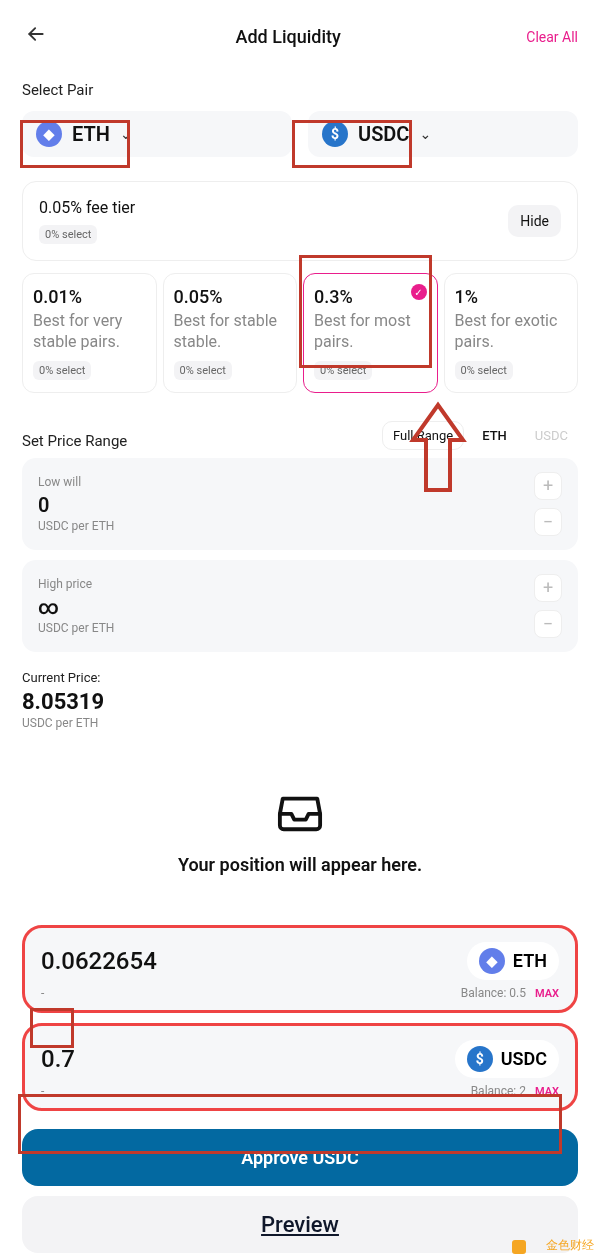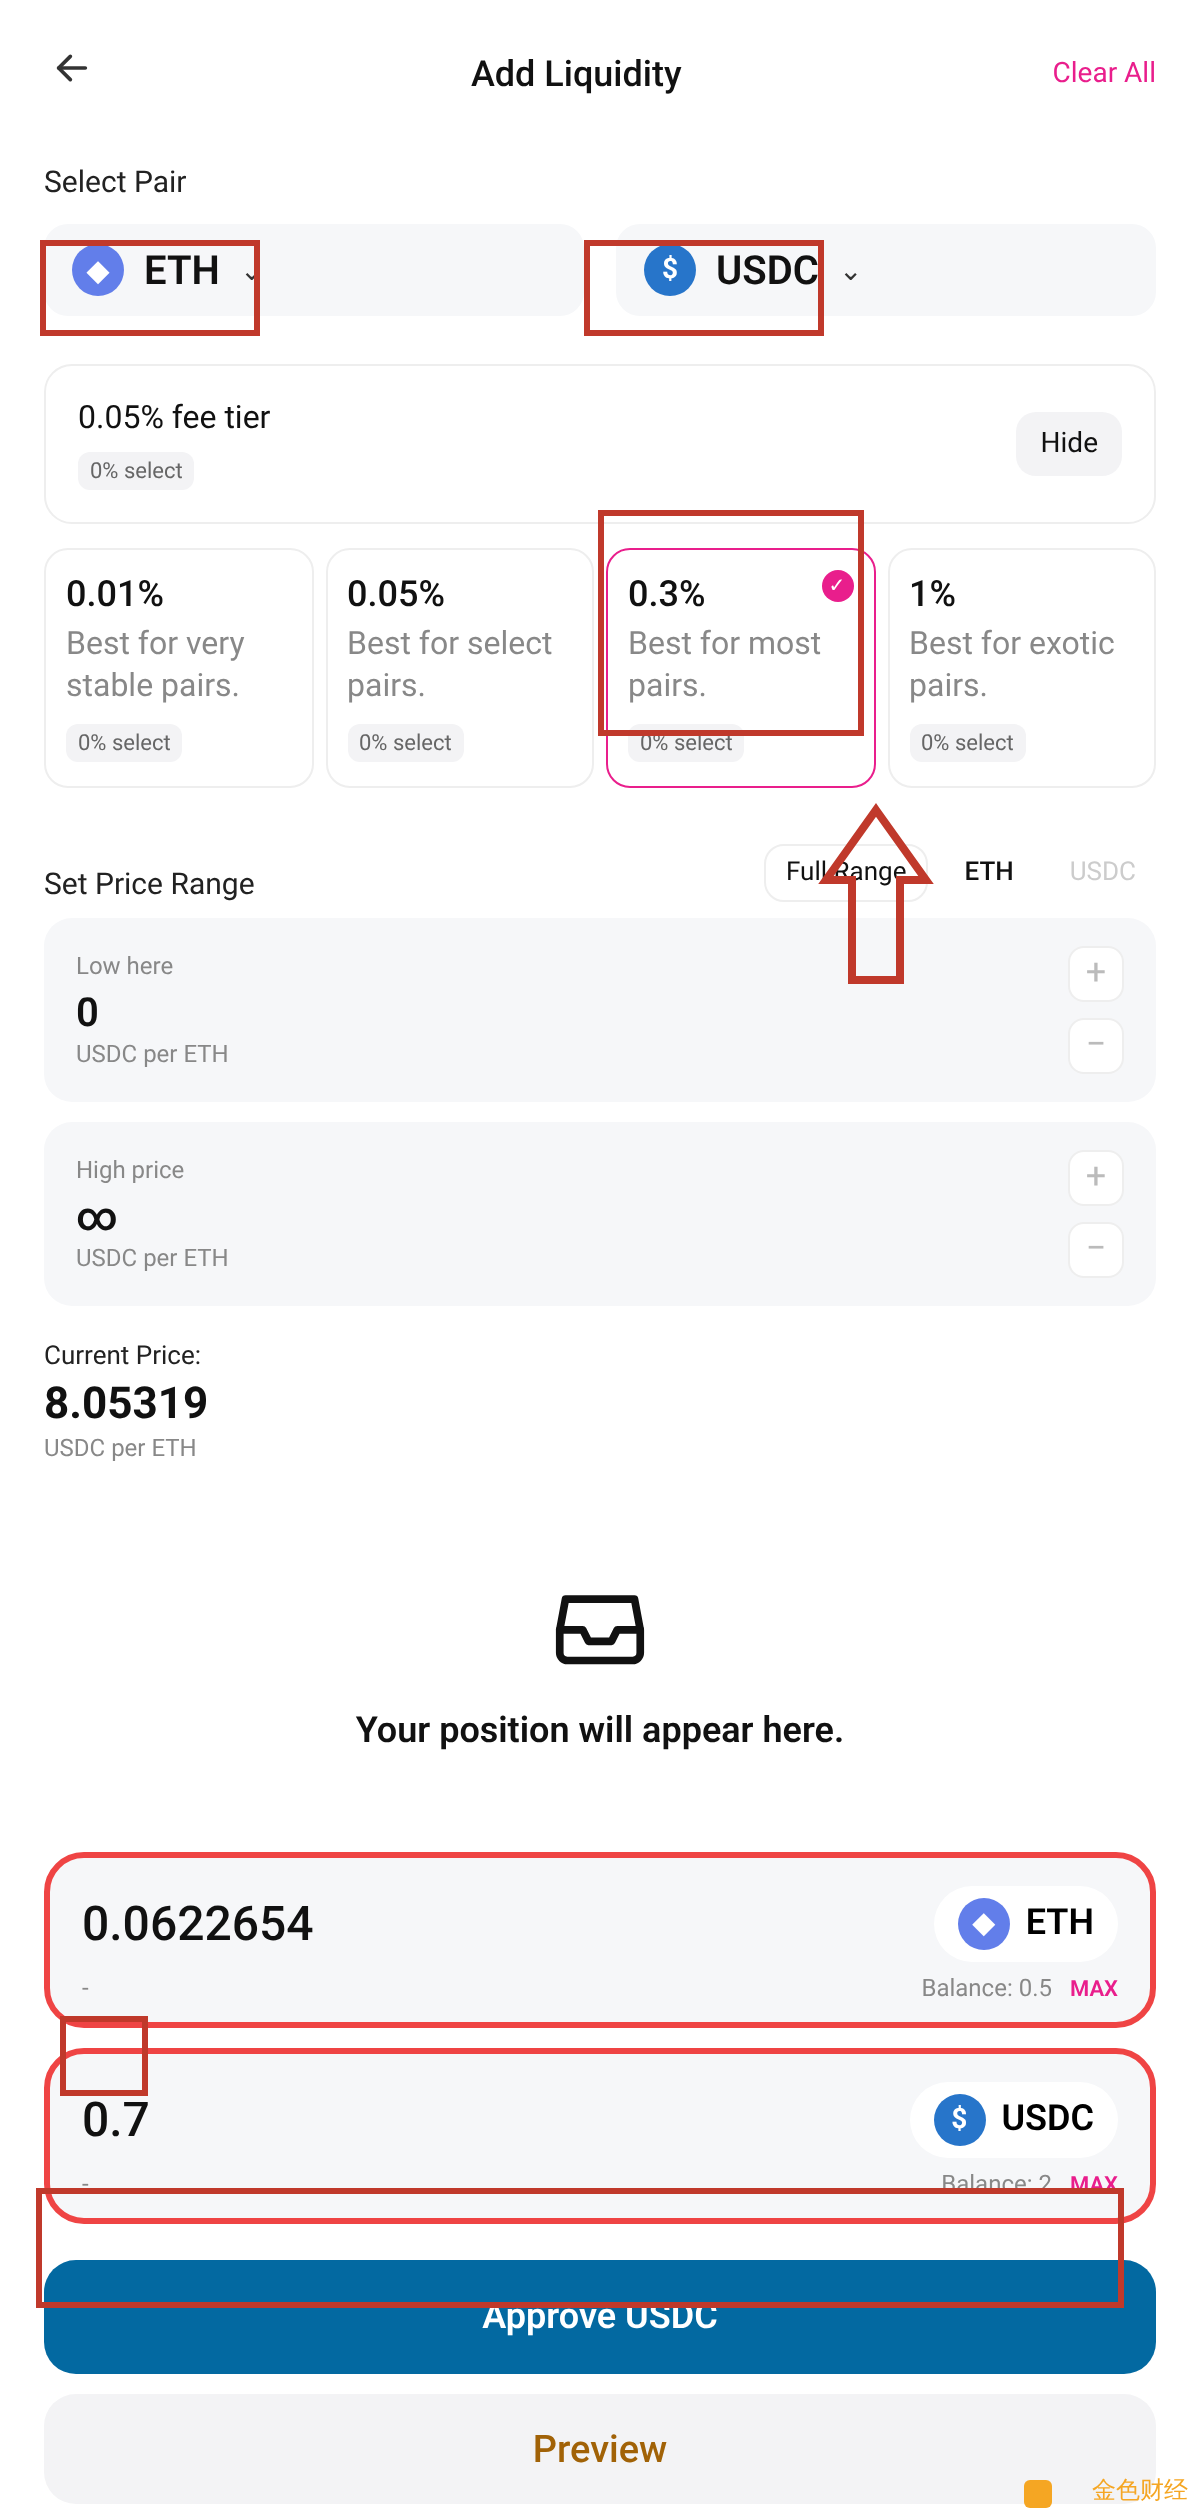--- a/index.html
+++ b/index.html
@@ -46,21 +46,21 @@
 .position-empty .msg { font-size: 18px; font-weight: 600; color: #111; margin-top: 18px; }
 .inbox-svg { width: 46px; height: 40px; }
 .deposit-card { background: #f6f7f9; border: 3px solid #ef4444; border-radius: 20px; padding: 14px 16px 10px 16px; margin-bottom: 10px; }
 .dep-row { display: flex; justify-content: space-between; align-items: center; }
 .dep-val { font-size: 24px; font-weight: 500; color: #111; }
 .dep-token { display: flex; align-items: center; gap: 8px; background: #fff; border-radius: 20px; padding: 6px 12px; }
 .dep-token .tk { font-size: 18px; font-weight: 600; }
 .dep-sub { display: flex; justify-content: space-between; align-items: center; margin-top: 6px; font-size: 12px; color: #888; }
 .max { color: #e91e8c; font-weight: 600; margin-left: 6px; font-size: 11px; }
 .approve-btn { width: 100%; background: #0369a1; color: #fff; border: none; border-radius: 16px; padding: 18px; font-size: 18px; font-weight: 600; margin-top: 8px; cursor: pointer; }
-.preview-btn { width: 100%; background: #f3f3f5; color: #a16207; border: none; border-radius: 16px; padding: 16px; font-size: 19px; font-weight: 500; margin-top: 10px; cursor: not-allowed; }
+.preview-btn { width: 100%; background: #f3f3f5; color: #0f172a; border: none; border-radius: 16px; padding: 16px; font-size: 22px; font-weight: 500; margin-top: 10px; cursor: not-allowed; text-decoration: underline; }
 .red-box { position: absolute; border: 3px solid #c0392b; pointer-events: none; }
 .red-arrow { position: absolute; pointer-events: none; }
 .watermark { position: absolute; right: 6px; bottom: 4px; font-size: 12px; color: #f5a623; display:flex; align-items:flex-end; gap:20px; }
 .watermark .wm-box { width:14px; height:14px; background:#f5a623; border-radius:3px; display:inline-block; }
 </style>
 </head>
 <body>
 
 <div class="container">
   <div class="header">
@@ -97,21 +97,21 @@
   </div>
 
   <div class="tiers">
     <div class="tier">
       <div class="pct">0.01%</div>
       <div class="desc">Best for very stable pairs.</div>
       <span class="pct-badge">0% select</span>
     </div>
     <div class="tier">
       <div class="pct">0.05%</div>
-      <div class="desc">Best for select pairs.</div>
+      <div class="desc">Best for stable stable.</div>
       <span class="pct-badge">0% select</span>
     </div>
     <div class="tier selected">
       <span class="check">✓</span>
       <div class="pct">0.3%</div>
       <div class="desc">Best for most pairs.</div>
       <span class="pct-badge">0% select</span>
     </div>
     <div class="tier">
       <div class="pct">1%</div>
@@ -124,21 +124,21 @@
     <span class="section-label" style="margin-bottom:0">Set Price Range</span>
     <div class="range-btns">
       <button class="chip">Full Range</button>
       <span class="chip plain">ETH</span>
       <span class="chip dis">USDC</span>
     </div>
   </div>
 
   <div class="price-card">
     <div class="price-left">
-      <div class="pl">Low here</div>
+      <div class="pl">Low will</div>
       <div class="pv">0</div>
       <div class="pu">USDC per ETH</div>
     </div>
     <div class="pm-col">
       <div class="pm">+</div>
       <div class="pm">−</div>
     </div>
   </div>
 
   <div class="price-card">

